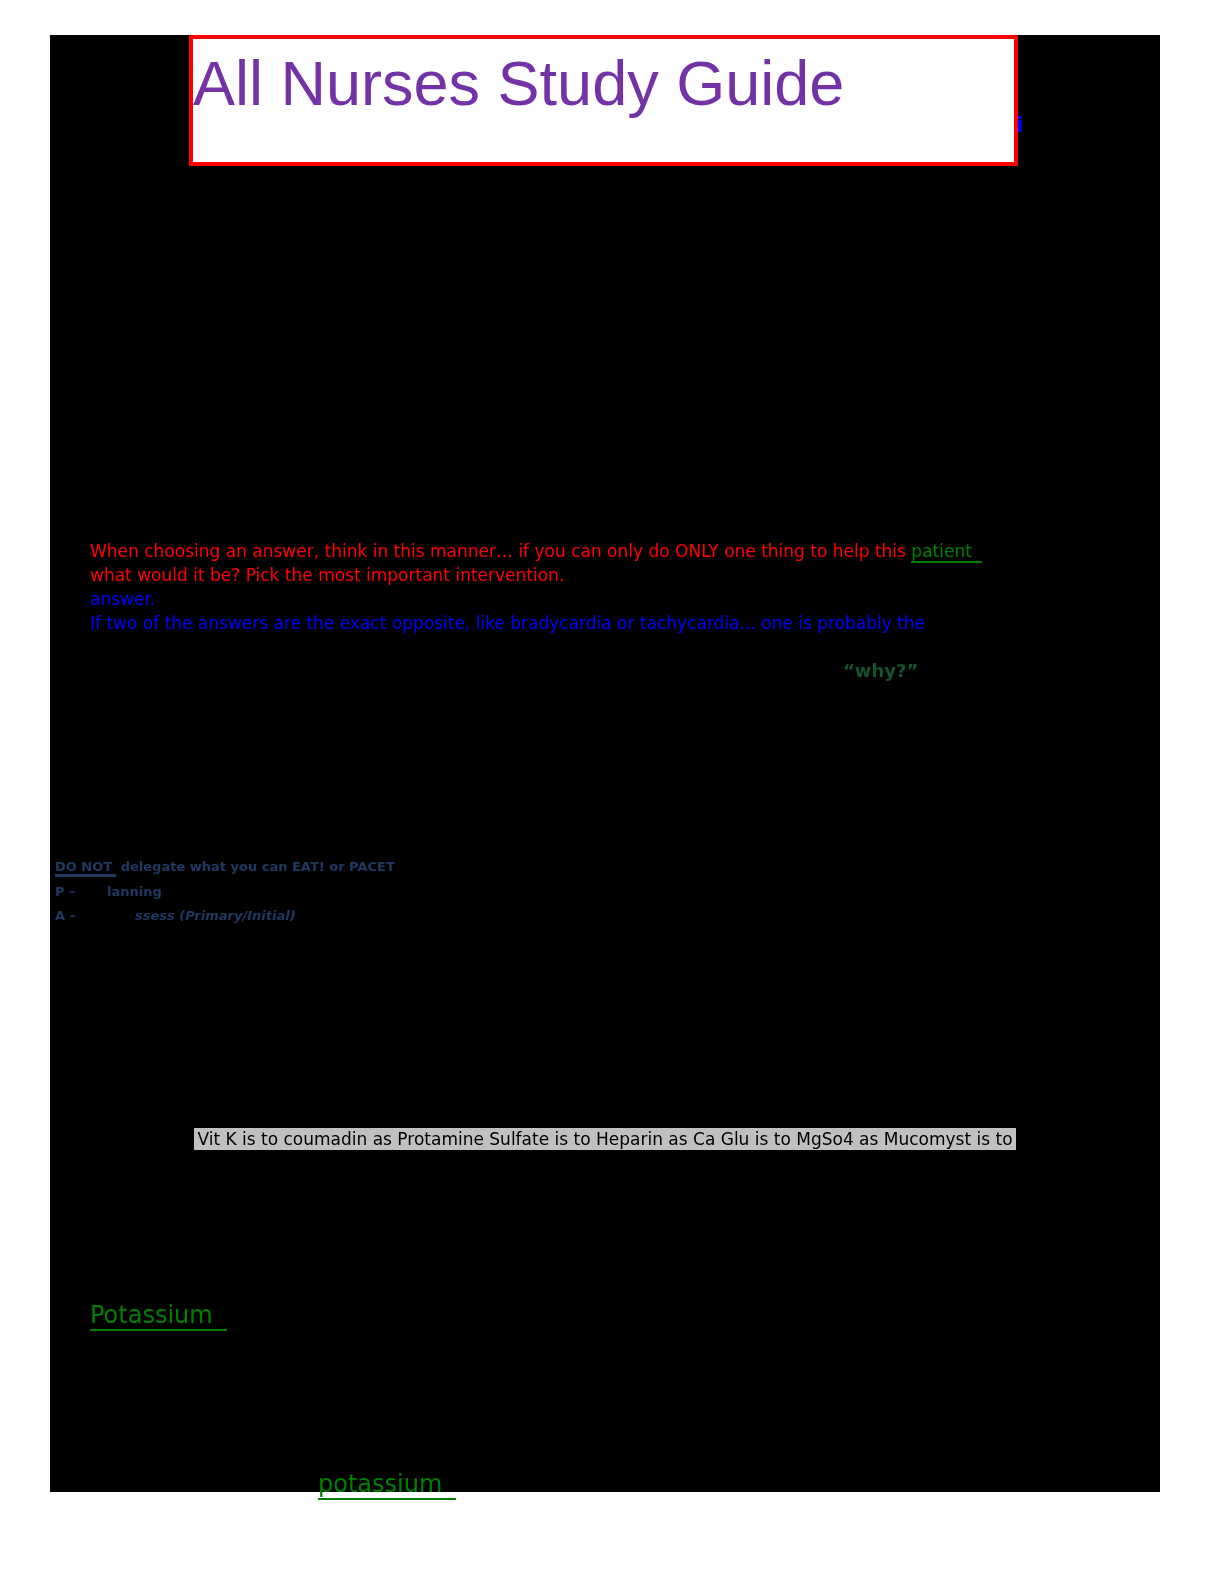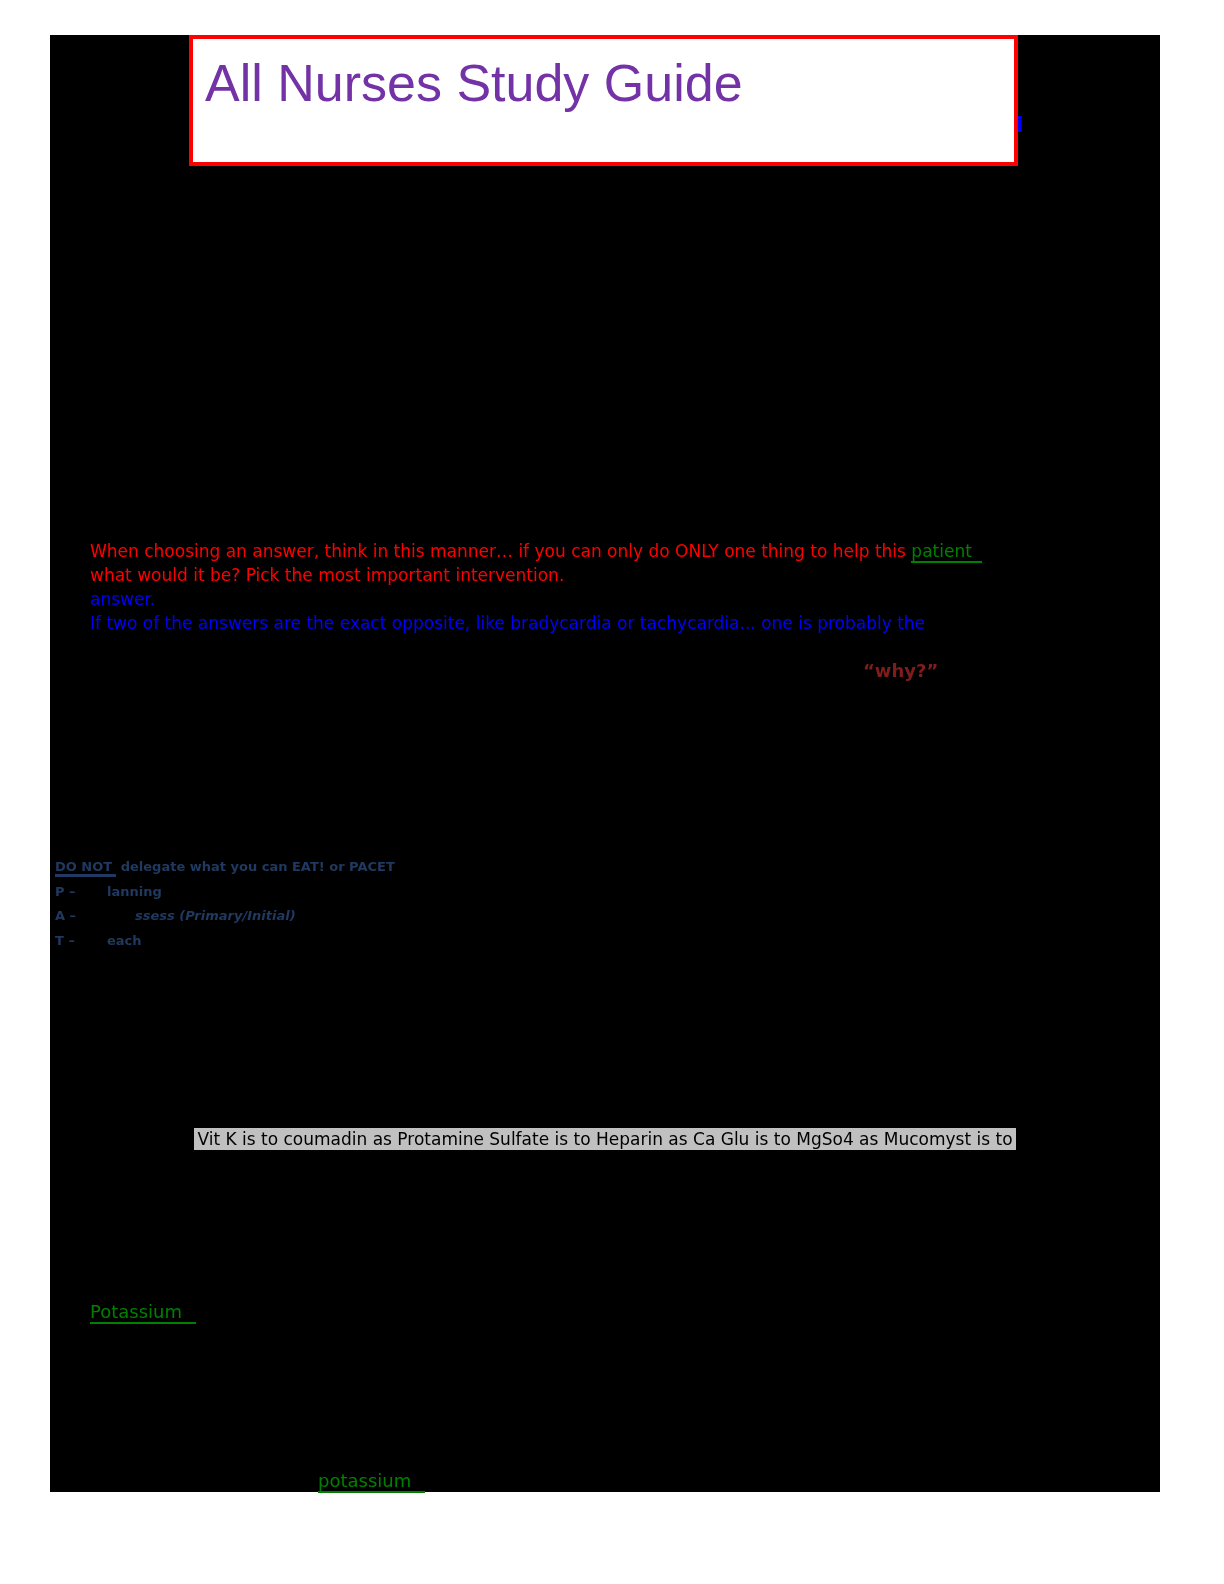--- a/index.html
+++ b/index.html
@@ -18,24 +18,24 @@
   }
   .title-box {
     position: absolute;
     left: 189px; top: 35px;
     width: 829px; height: 131px;
     background: #ffffff;
     border: 4px solid #ff0000;
   }
   .title-text {
     font-family: "Liberation Sans", sans-serif;
-    font-size: 52px;
+    font-size: 63px;
     line-height: 88px;
     color: #7333a6;
-    padding-left: 12px;
+    padding-left: 0;
     white-space: nowrap;
   }
   .stray-char {
     position: absolute;
     left: 1016px; top: 112px;
     color: #0000ff;
     font-size: 22px;
     font-weight: bold;
     font-family: "DejaVu Sans", sans-serif;
   }
@@ -52,22 +52,22 @@
   .patient-link {
     color: #008000;
     text-decoration: none;
     border-bottom: 2px solid #008000;
     padding-right: 10px;
     cursor: pointer;
     margin-top: 17px;
   }
   .why-quote {
     position: absolute;
-    left: 863px; top: 660px;
-    color: #7f1d1d;
+    left: 843px; top: 660px;
+    color: #14532d;
     font-size: 18px;
     font-weight: bold;
     white-space: nowrap;
   }
   .delegation {
     position: absolute;
     left: 55px; top: 855px;
     color: #1f3960;
     font-weight: bold;
     font-size: 13px;
@@ -92,21 +92,21 @@
     line-height: 26px;
     color: #000000;
   }
   .antidotes .hl {
     background: #c0c0c0;
     padding: 1px 3px;
   }
   .green-link {
     position: absolute;
     color: #008000;
-    font-size: 18px;
+    font-size: 24px;
     text-decoration: none;
     border-bottom: 2px solid #008000;
     padding-right: 14px;
     cursor: pointer;
     white-space: nowrap;
   }
   .potassium-upper { left: 90px;  top: 1301px; }
   .potassium-lower { left: 318px; top: 1470px; }
 </style>
 </head>
@@ -140,23 +140,20 @@
 <div class="delegation">
   <div>
     <span class="underlined">DO NOT</span><span> delegate what you can EAT! or PACET</span>
   </div>
   <div>
     <span class="prefix">P –</span><span>lanning</span>
   </div>
   <div>
     <span class="prefix">A –</span><span class="word-italic">ssess (Primary/Initial)</span>
   </div>
-  <div>
-    <span class="prefix">T –</span><span>each</span>
-  </div>
 </div>
 
 <div class="antidotes">
   <div>
     <span class="hl">Vit K is to coumadin as Protamine Sulfate is to Heparin as Ca Glu is to MgSo4 as Mucomyst is to</span>
   </div>
 </div>
 
 <a class="green-link potassium-upper">Potassium</a>
 

